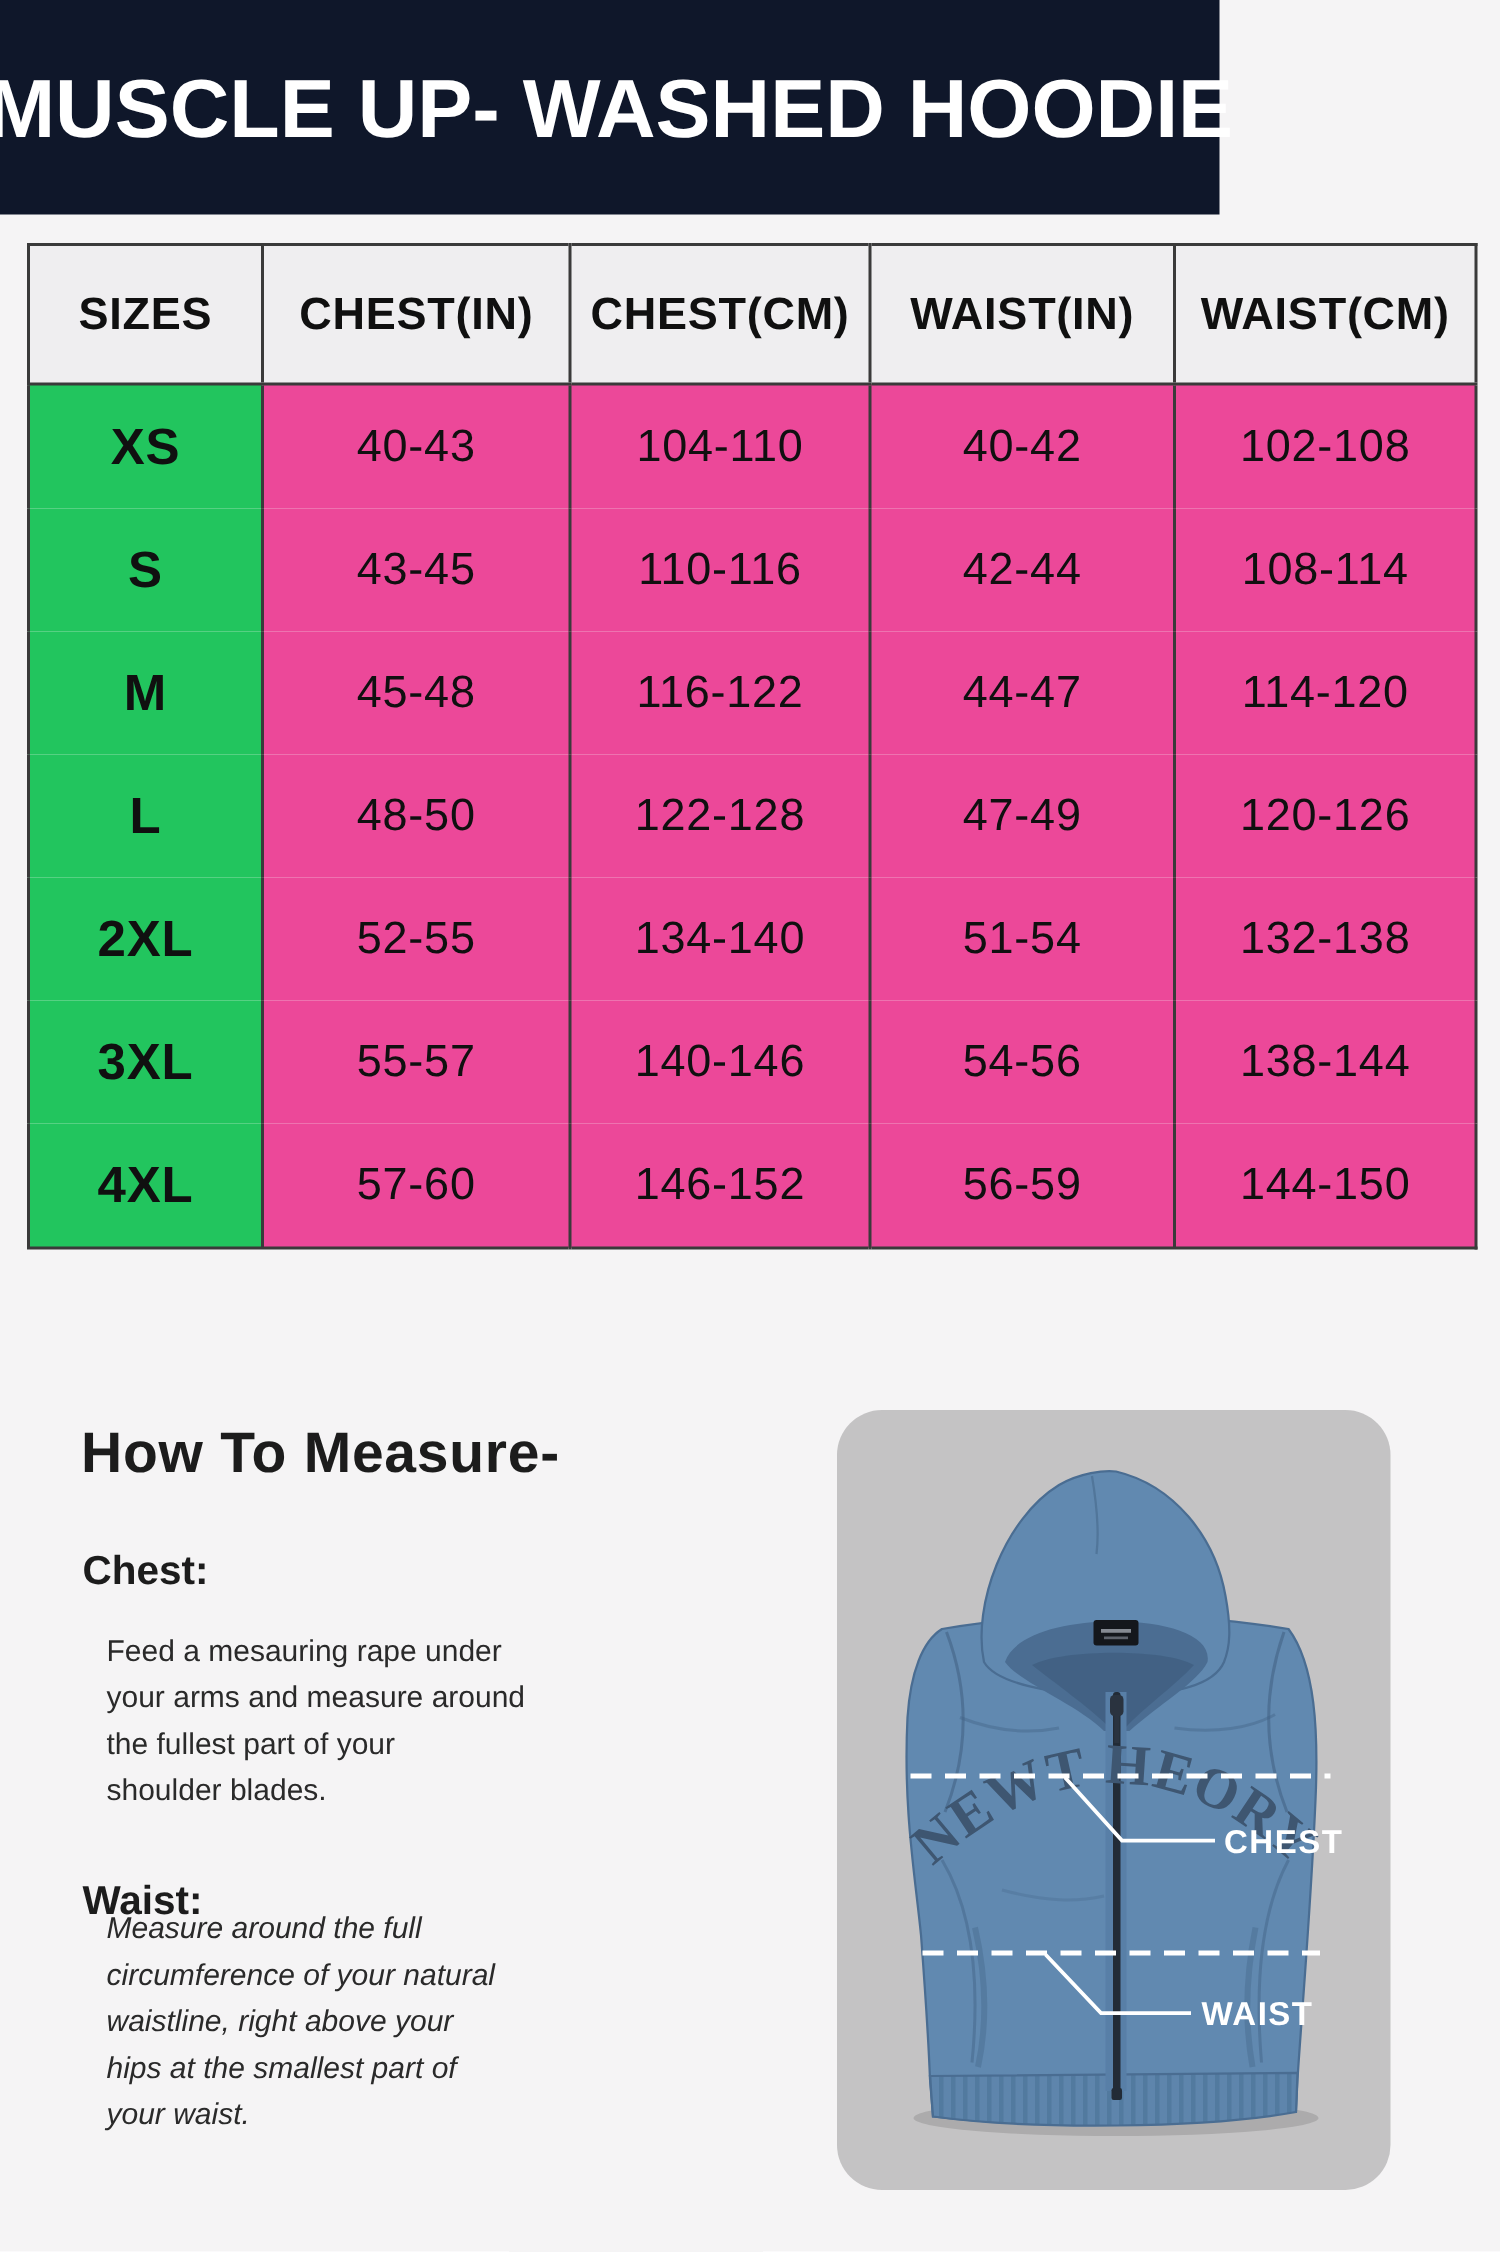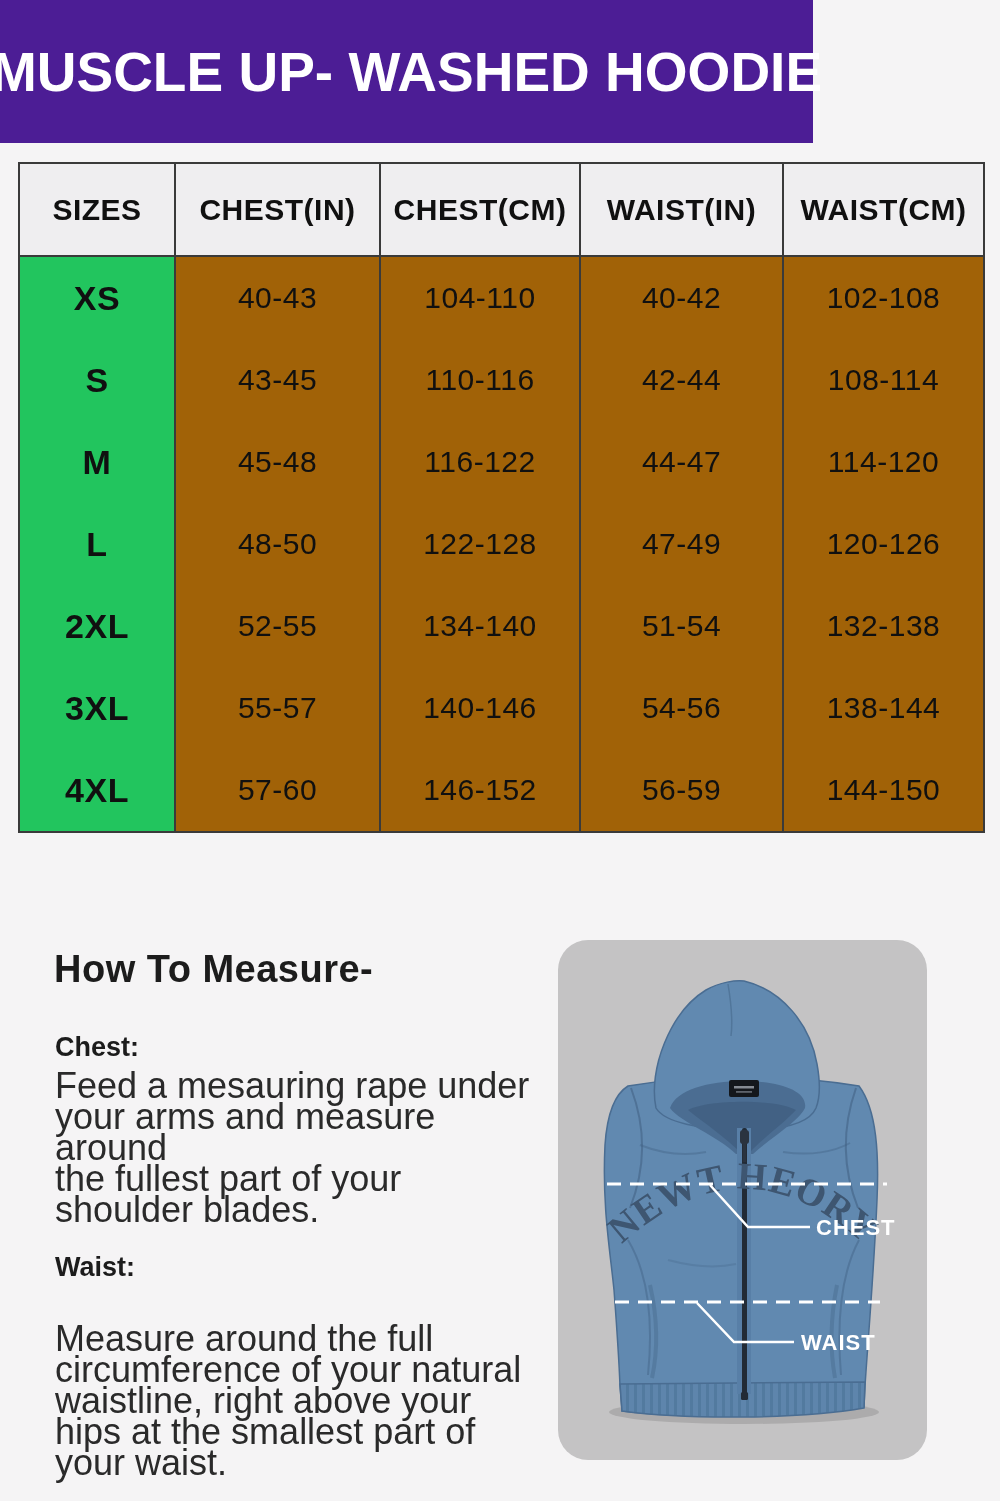--- a/index.html
+++ b/index.html
@@ -5,21 +5,21 @@
   html,body { margin:0; padding:0; background:#ffffff; }
   .page {
     position:relative; width:1000px; height:1501px;
     background:#f5f4f5; overflow:hidden;
     font-family:"Liberation Sans", sans-serif;
   }
 
   
   .banner {
     position:absolute; left:0; top:0; width:813px; height:143px;
-    background:#4c1d95; display:flex; align-items:center; justify-content:center;
+    background:#0f172a; display:flex; align-items:center; justify-content:center;
   }
   .banner-title {
     margin:0; color:#ffffff; font-size:55px; font-weight:bold;
     letter-spacing:0px; white-space:nowrap;
   }
 
   
   .size-table {
     position:absolute; left:18px; top:162px; width:965px;
     border-collapse:collapse; table-layout:fixed;
@@ -28,37 +28,37 @@
   .size-table th, .size-table td {
     border-left:2px solid #3a3a3a;
     text-align:center; vertical-align:middle;
     padding:0; color:#101010;
   }
   .size-table thead th {
     background:#efeef0; height:91px;
     font-size:30px; font-weight:bold; letter-spacing:0.5px;
     border-bottom:2px solid #3a3a3a;
   }
-  .size-table tbody td { background:#a16207; height:82px; font-size:30px; letter-spacing:0.5px; }
+  .size-table tbody td { background:#ec4899; height:82px; font-size:30px; letter-spacing:0.5px; }
   .size-table tbody td.size-col { background:#22c55e; font-weight:bold; font-size:34px; }
 
   
   .htm-heading {
     position:absolute; left:54px; top:948px; margin:0;
     font-size:38px; font-weight:bold; color:#1c1c1c; letter-spacing:0.5px;
   }
   .measure-label { position:absolute; left:55px; margin:0; font-size:27px; font-weight:bold; color:#1c1c1c; }
   .chest-label { top:1032px; }
   .waist-label { top:1252px; }
   .measure-text {
-    position:absolute; left:55px; margin:0; width:480px;
-    font-size:36px; line-height:31px; color:#2a2a2a; white-space:pre-line;
+    position:absolute; left:55px; margin:16px; width:480px;
+    font-size:20px; line-height:31px; color:#2a2a2a; white-space:pre-line;
   }
   .chest-text { top:1070px; }
-  .waist-text { top:1323px; }
+  .waist-text { top:1255px;font-style:italic; }
 
   
   .figure-panel {
     position:absolute; left:558px; top:940px; width:369px; height:520px;
     background:#c4c3c4; border-radius:30px; overflow:hidden;
   }
   .figure-panel svg { display:block; width:369px; height:520px; }
 </style>
 </head>
 <body>

